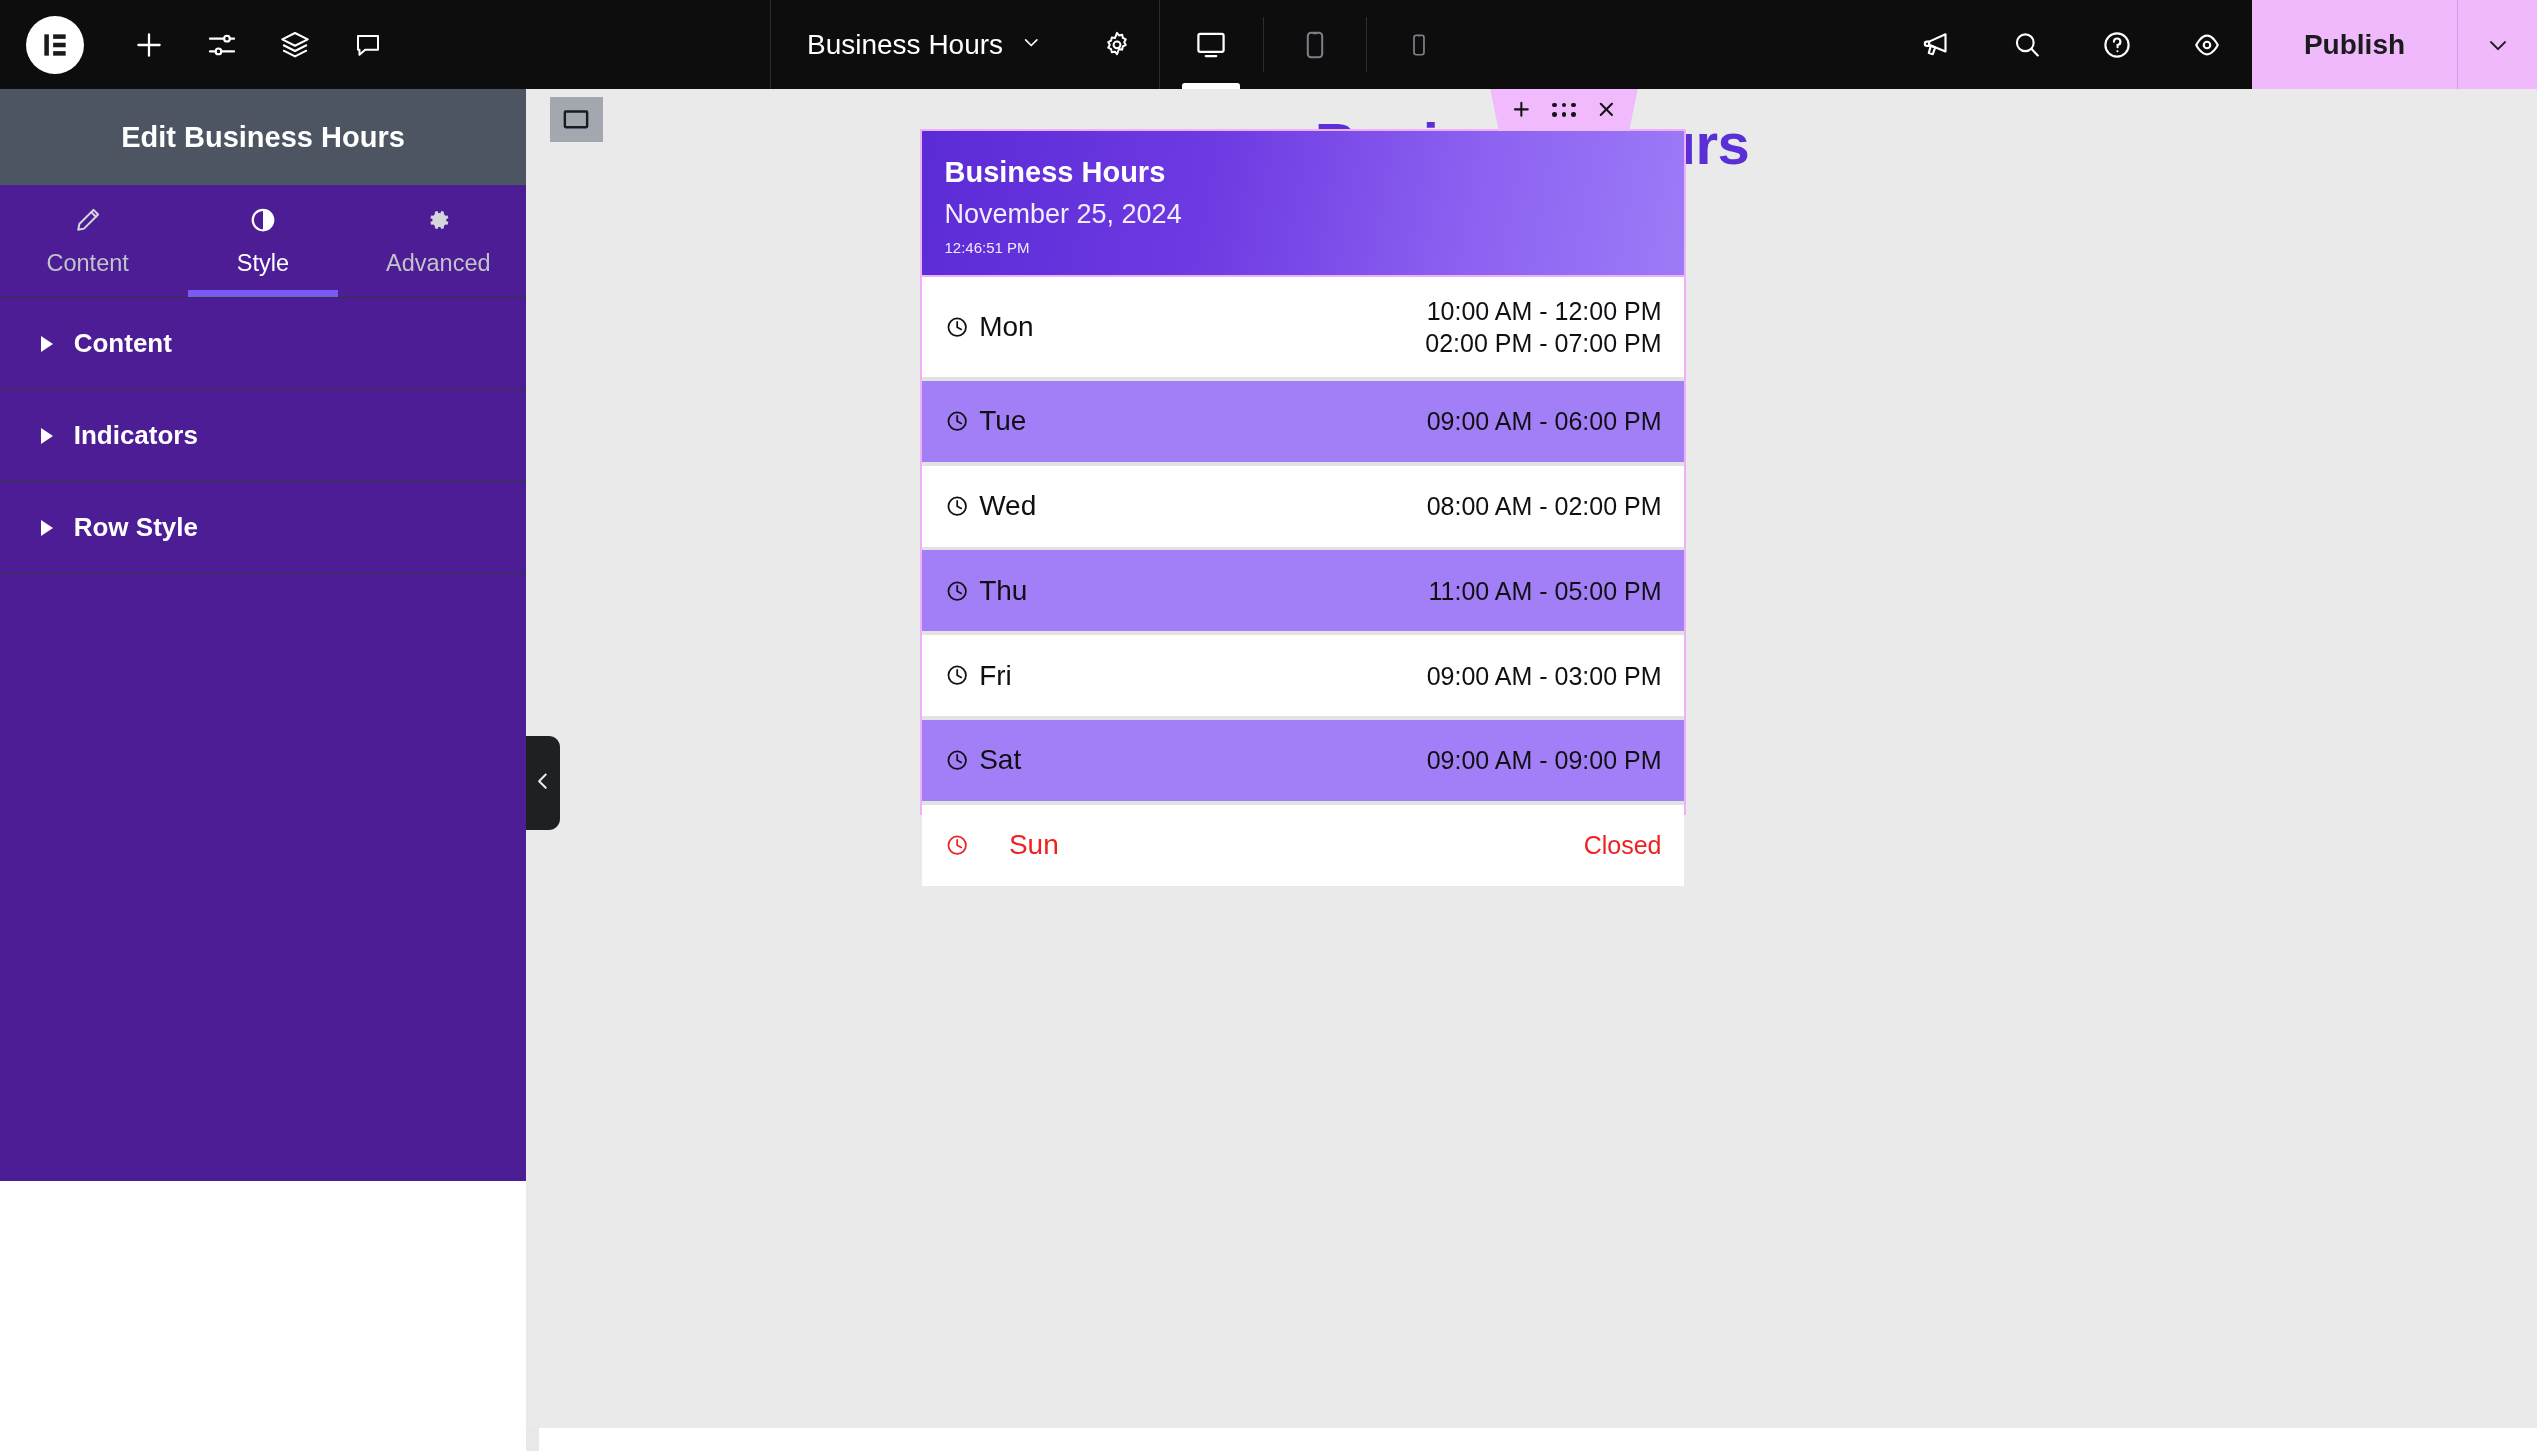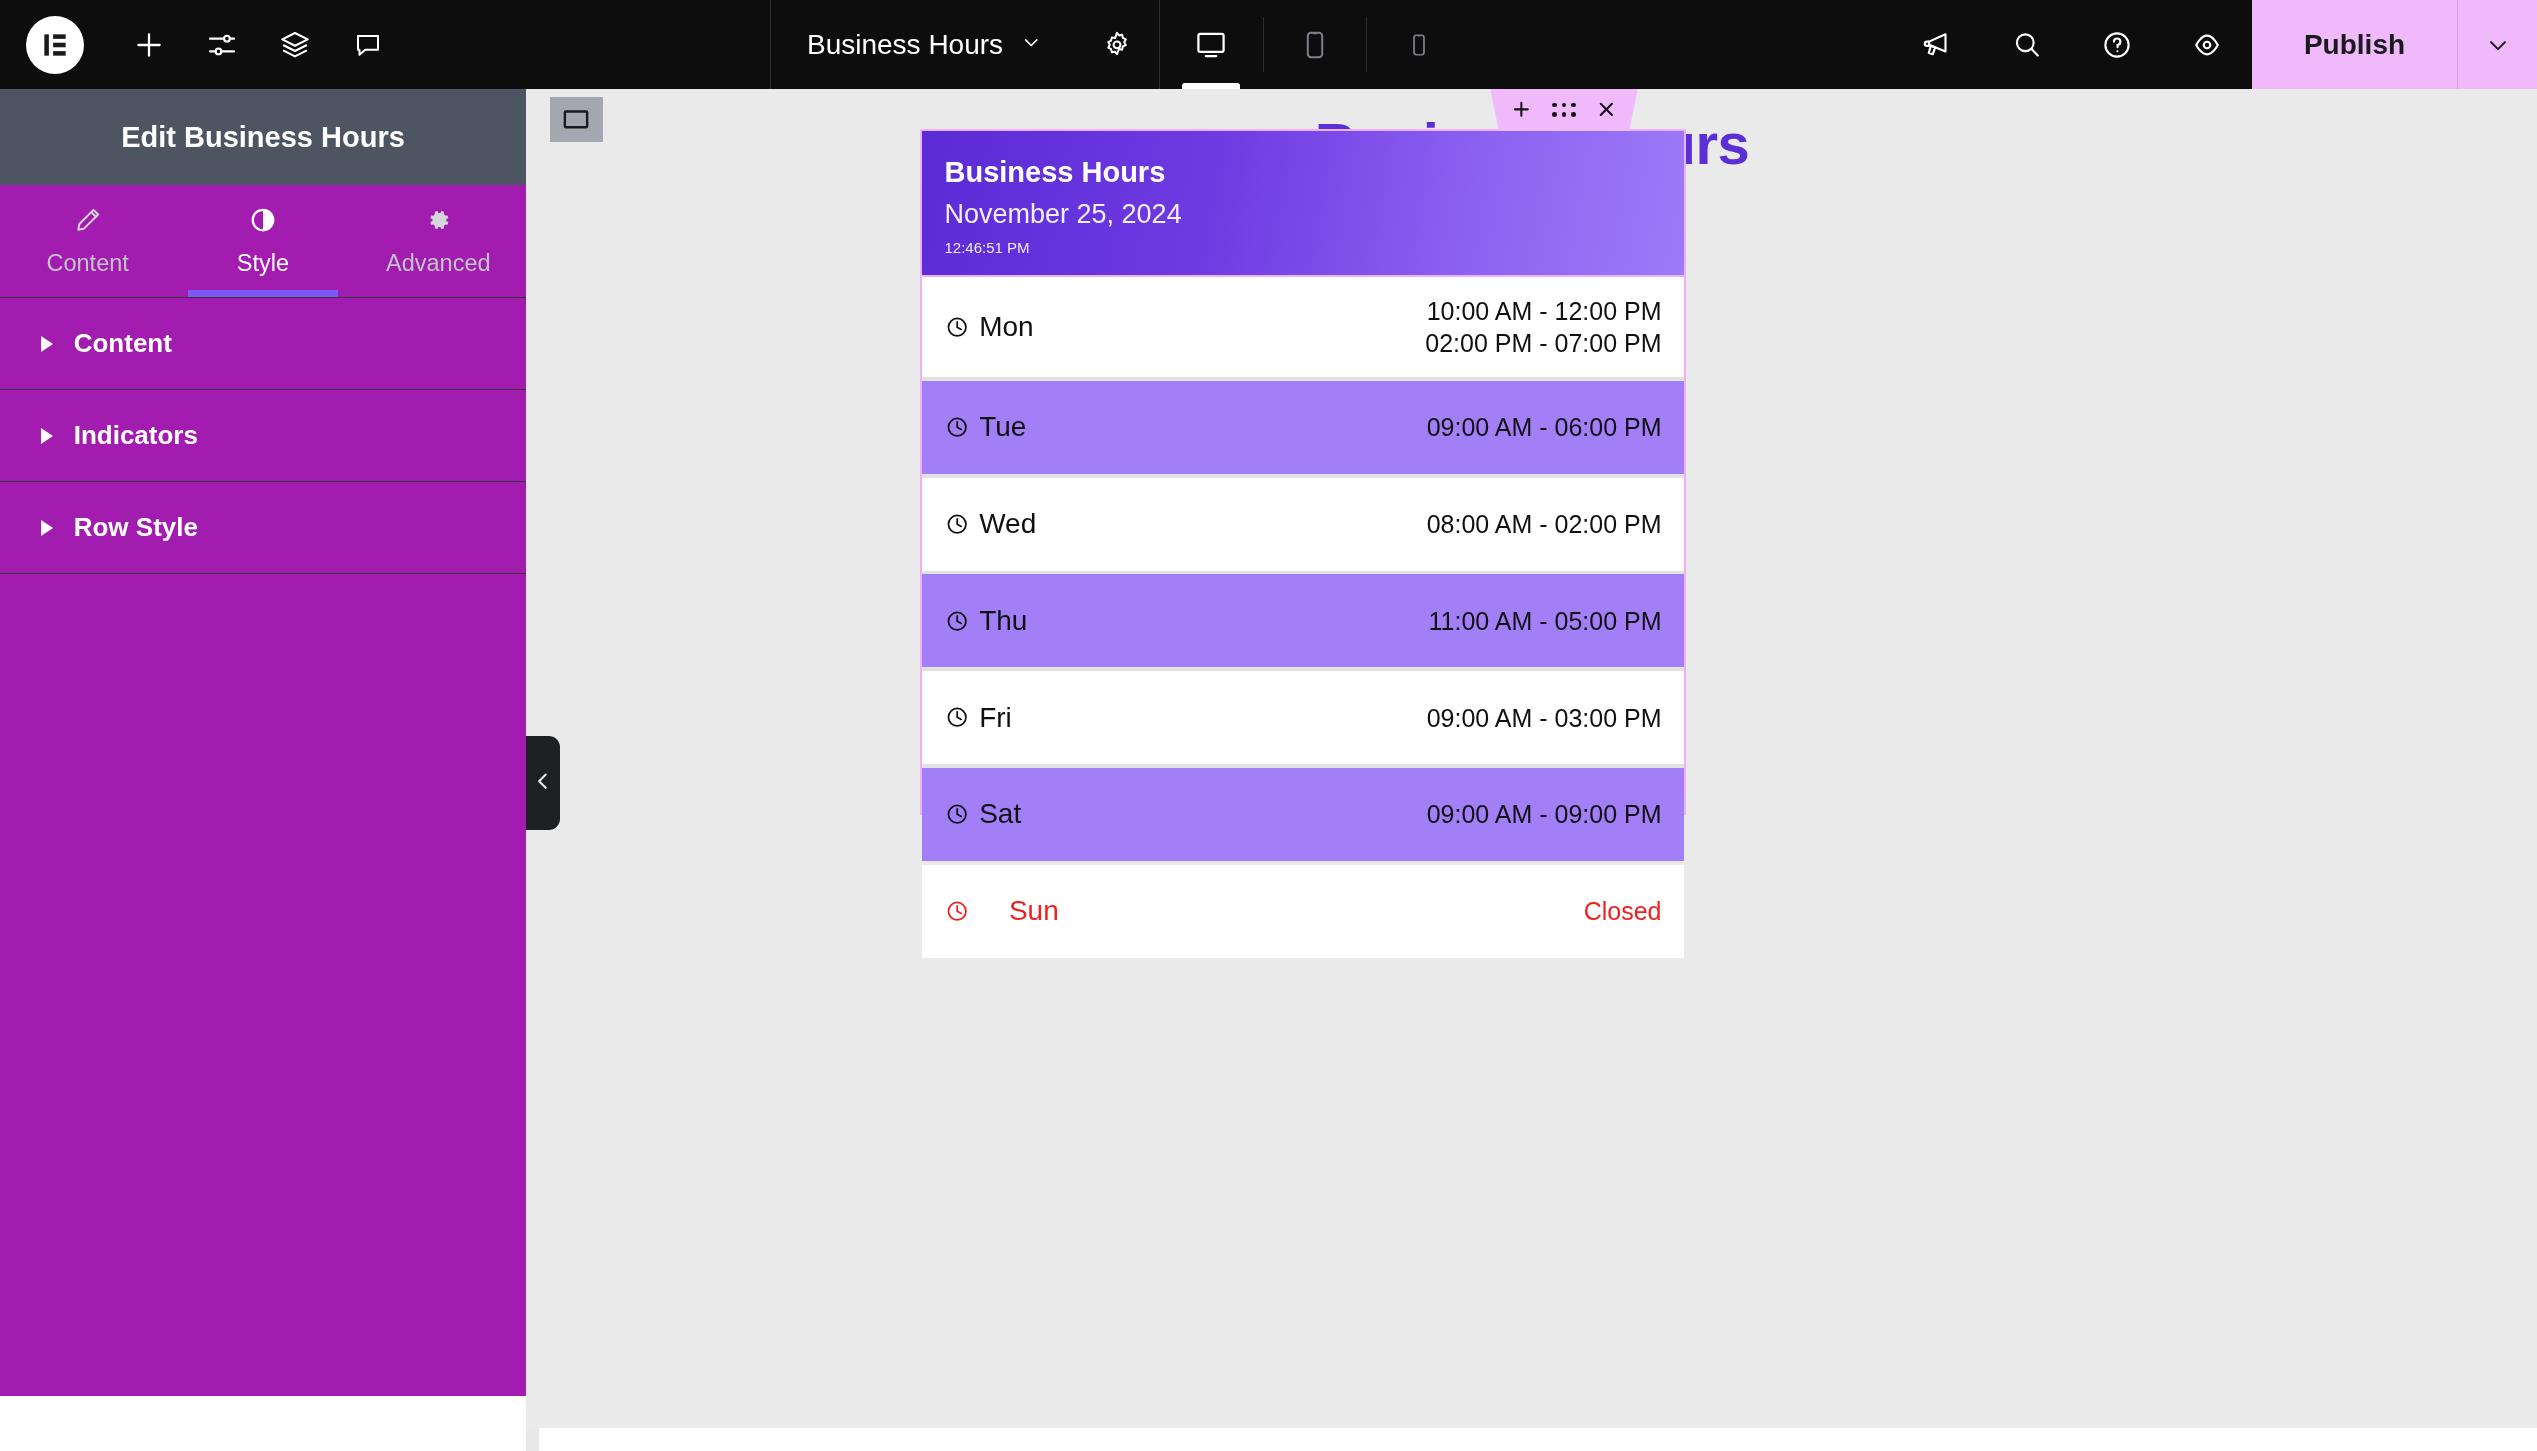--- a/index.html
+++ b/index.html
@@ -80,22 +80,22 @@
   .tb-pubcaret {
     display: flex; align-items: center; justify-content: center;
     width: 81px; background: #f0b9fb;
     border-left: 0.9px solid #d79ce4;
     cursor: pointer;
   }
 
   
   .panel {
     position: absolute; top: 89px; left: 0;
-    width: 526px; height: 1307px;
-    background: #a21caf;
+    width: 526px; height: 1092px;
+    background: #4c1d95;
     z-index: 30;
   }
   .panel-header {
     height: 96px; background: #4d5562;
     display: flex; align-items: center; justify-content: center;
   }
   .panel-title { color: #ffffff; font-size: 29px; font-weight: 700; }
 
   .panel-tabs {
     display: flex; height: 113px;
@@ -187,21 +187,21 @@
     padding: 24.4px 0 0 22.5px;
     border-bottom: 2.8px solid #f0b0f5;
   }
   .bh-h-title { color: #ffffff; font-size: 29px; font-weight: 700; line-height: 1.2; }
   .bh-h-date  { color: #f2eefd; font-size: 27px; font-weight: 400; margin-top: 7.5px; line-height: 1.2; }
   .bh-h-time  { color: #efeafd; font-size: 15px; font-weight: 400; margin-top: 8.5px; line-height: 1.2; }
 
   .bh-rows { display: block; }
   .bh-row {
     display: flex; align-items: center; justify-content: space-between;
-    padding: 0 22.5px; height: 93px;
+    padding: 0 22.5px; height: 81px;
     margin-bottom: 3.8px;
     background: #ffffff;
   }
   .bh-row.alt { background: #a27ff7; }
   .bh-row.last { margin-bottom: 0; }
   .bh-day {
     display: flex; align-items: center; gap: 10.3px;
     font-size: 28px; color: #101014; justify-content: space-between;
   }
   .bh-times { text-align: right; }

